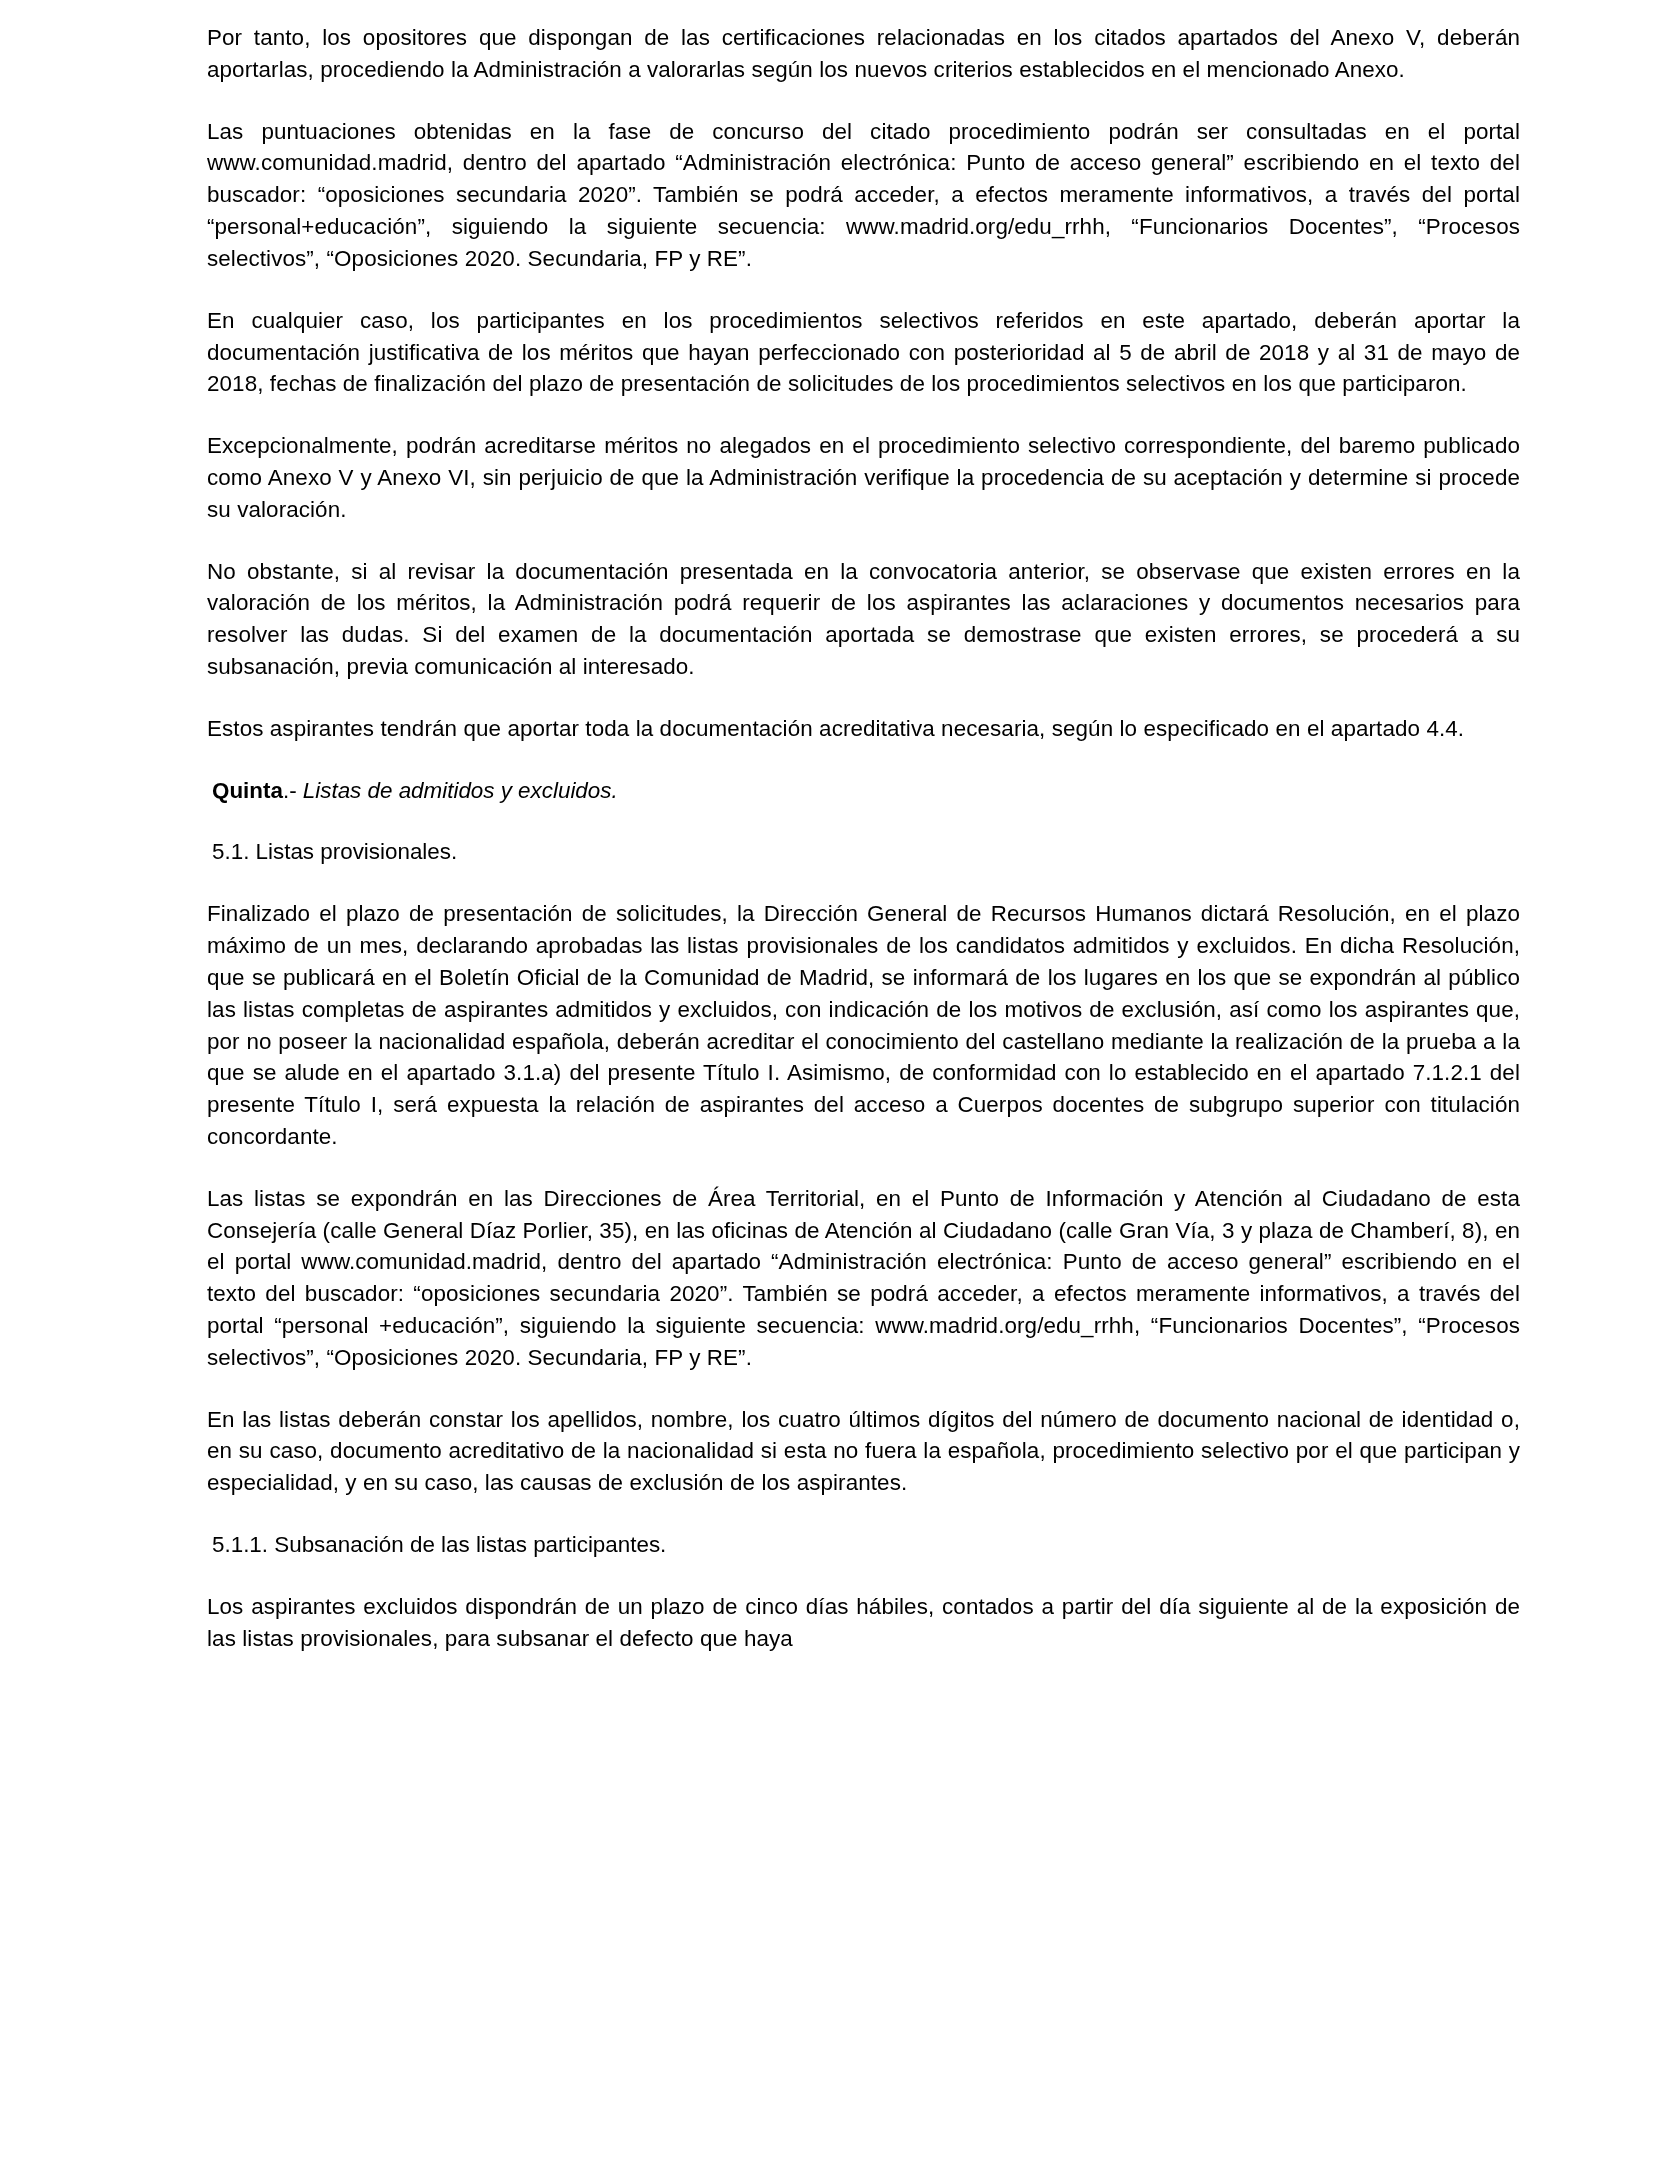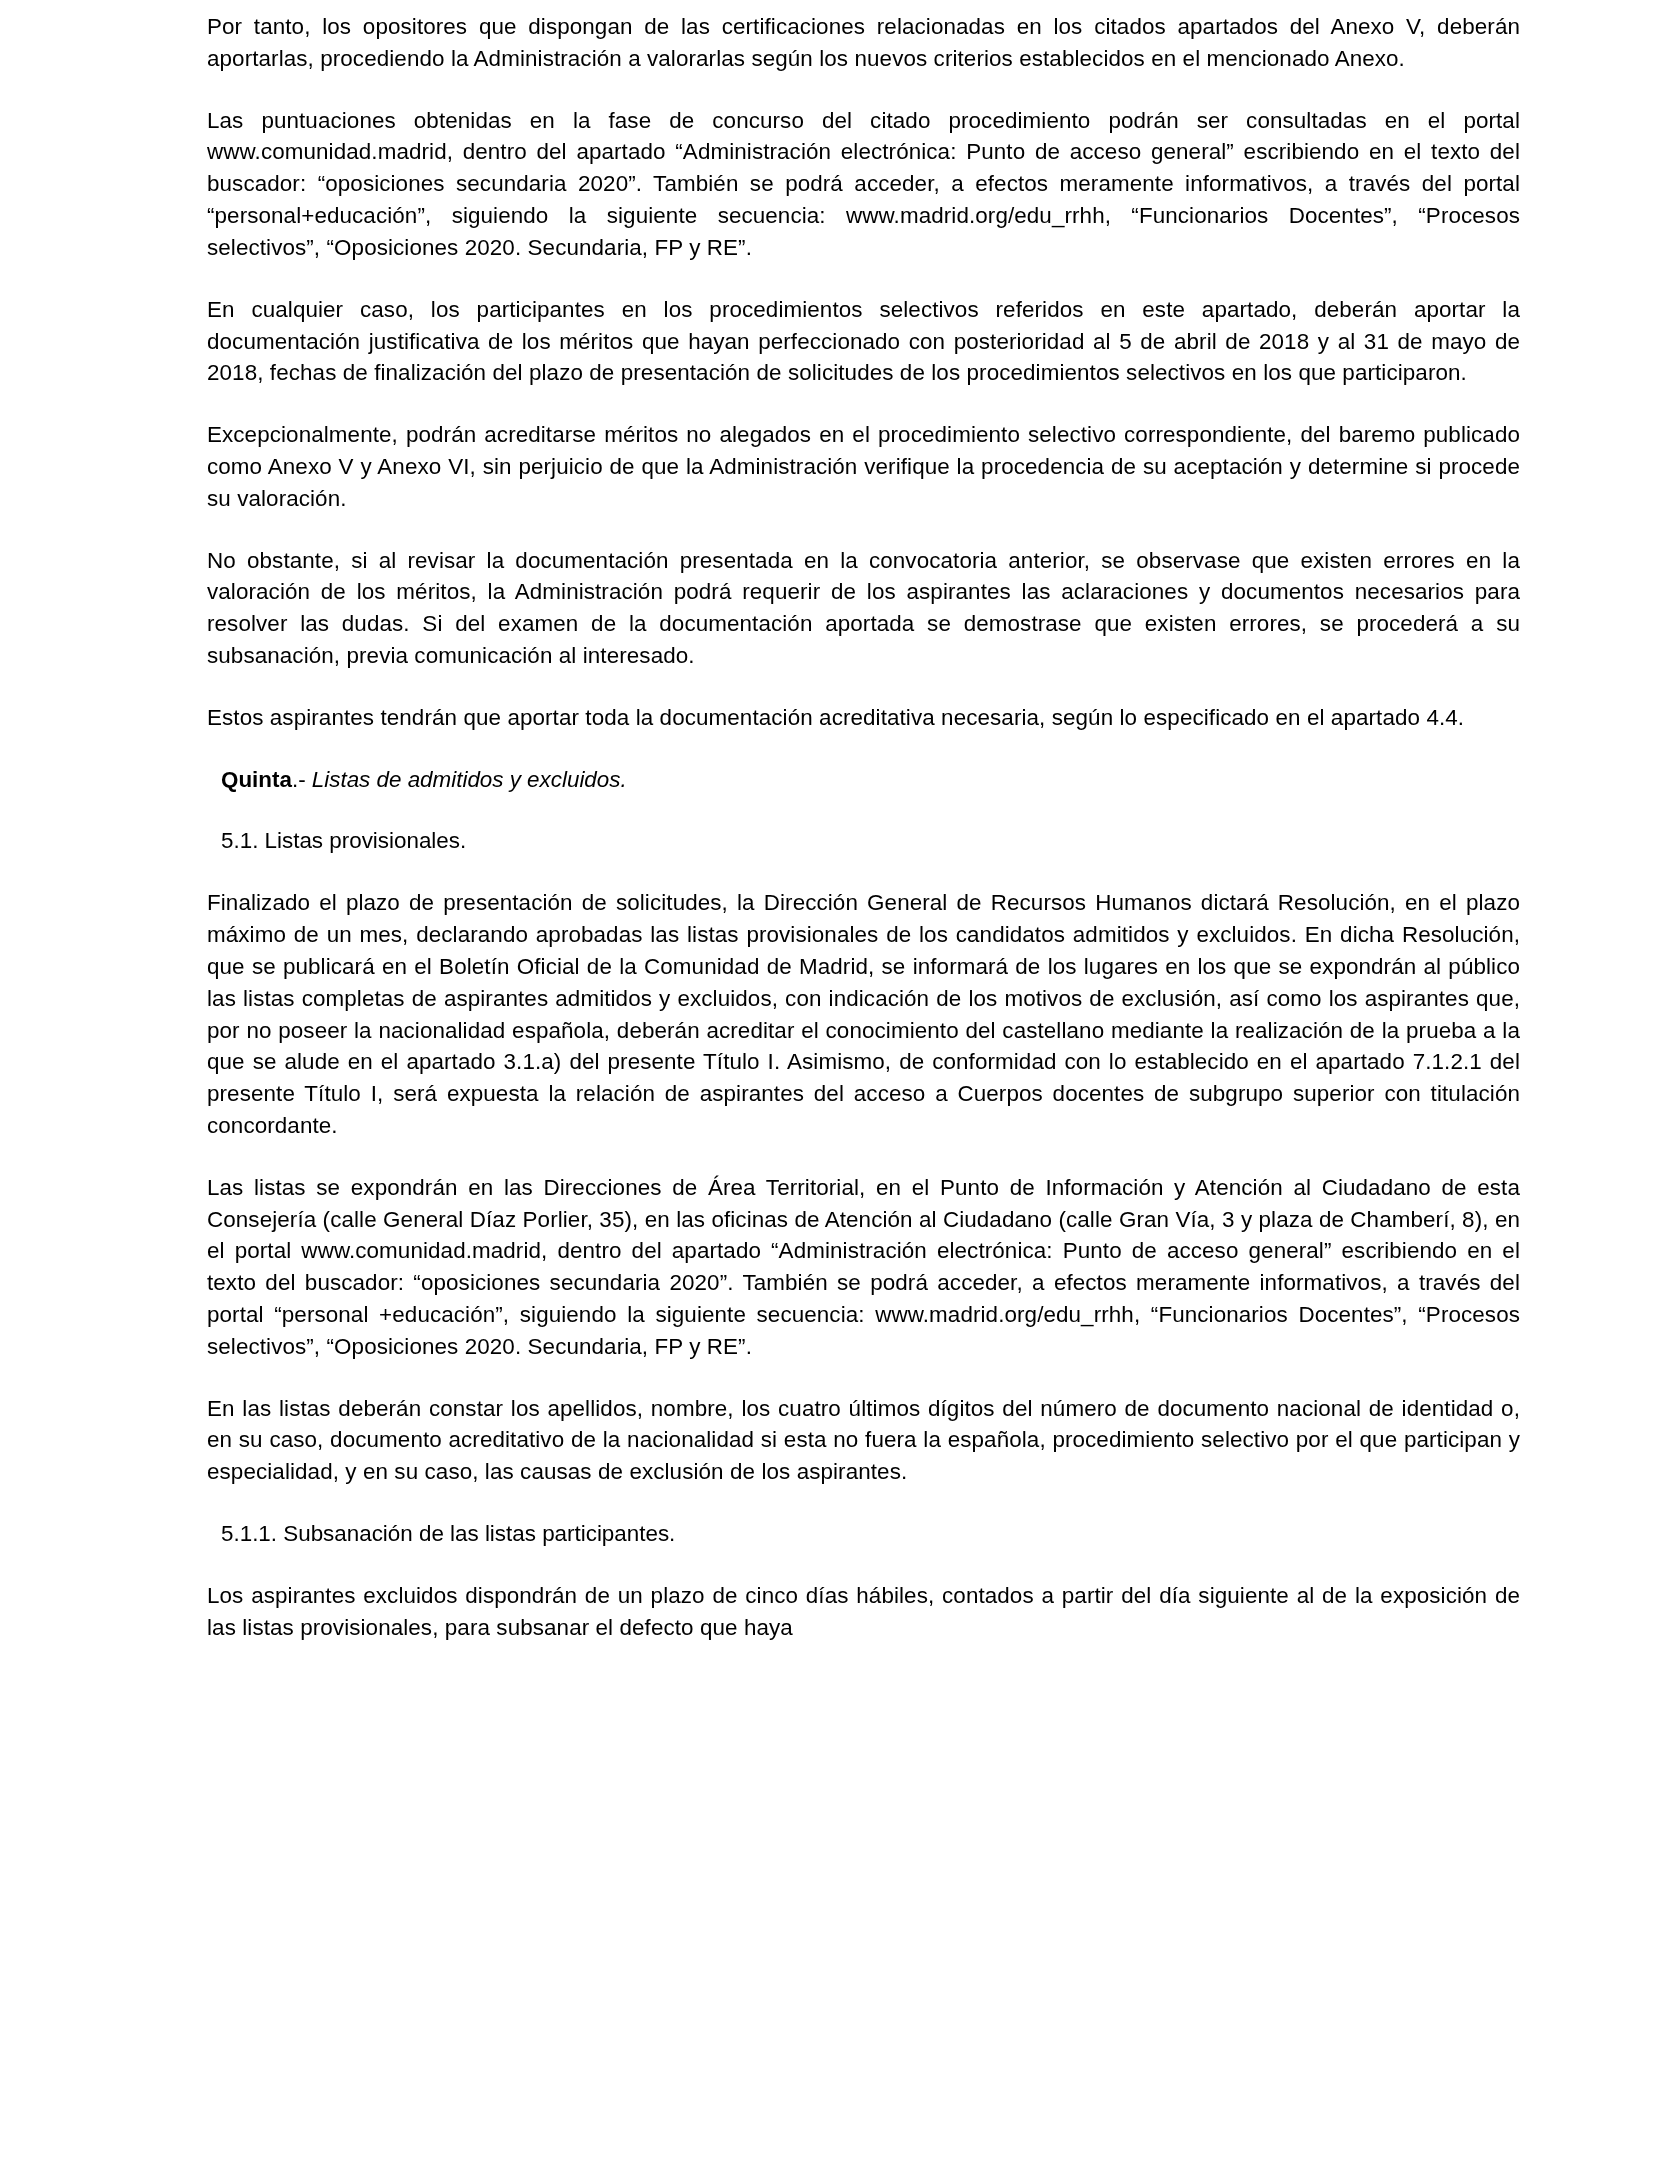--- a/index.html
+++ b/index.html
@@ -10,21 +10,21 @@
   body {
     width: 1672px;
     min-height: 2183px;
     font-family: "Liberation Sans", sans-serif;
     color: #000000;
   }
   .page {
     box-sizing: border-box;
     width: 1672px;
     min-height: 2183px;
-    padding: 11px 152px 30px 207px;
+    padding: 22px 152px 30px 207px;
     background: #ffffff;
   }
   .para {
     font-size: 22.4px;
     line-height: 1.42;
     text-align: justify;
     margin: 0 0 30px 0;
     letter-spacing: 0.1px;
   }
   .para:last-child {
@@ -32,21 +32,21 @@
   }
   .bold {
     font-weight: bold;
   }
   .italic {
     font-style: italic;
   }
   .heading-line {
     font-size: 22.4px;
     line-height: 1.42;
-    margin: 0 0 30px 14px;
+    margin: 0 0 30px 5px;
     text-align: left;
   }
 </style>
 </head>
 <body>
 
 <div class="page">
 
   <p class="para">Por tanto, los opositores que dispongan de las certificaciones relacionadas en los citados apartados del Anexo V, deberán aportarlas, procediendo la Administración a valorarlas según los nuevos criterios establecidos en el mencionado Anexo.</p>
 

